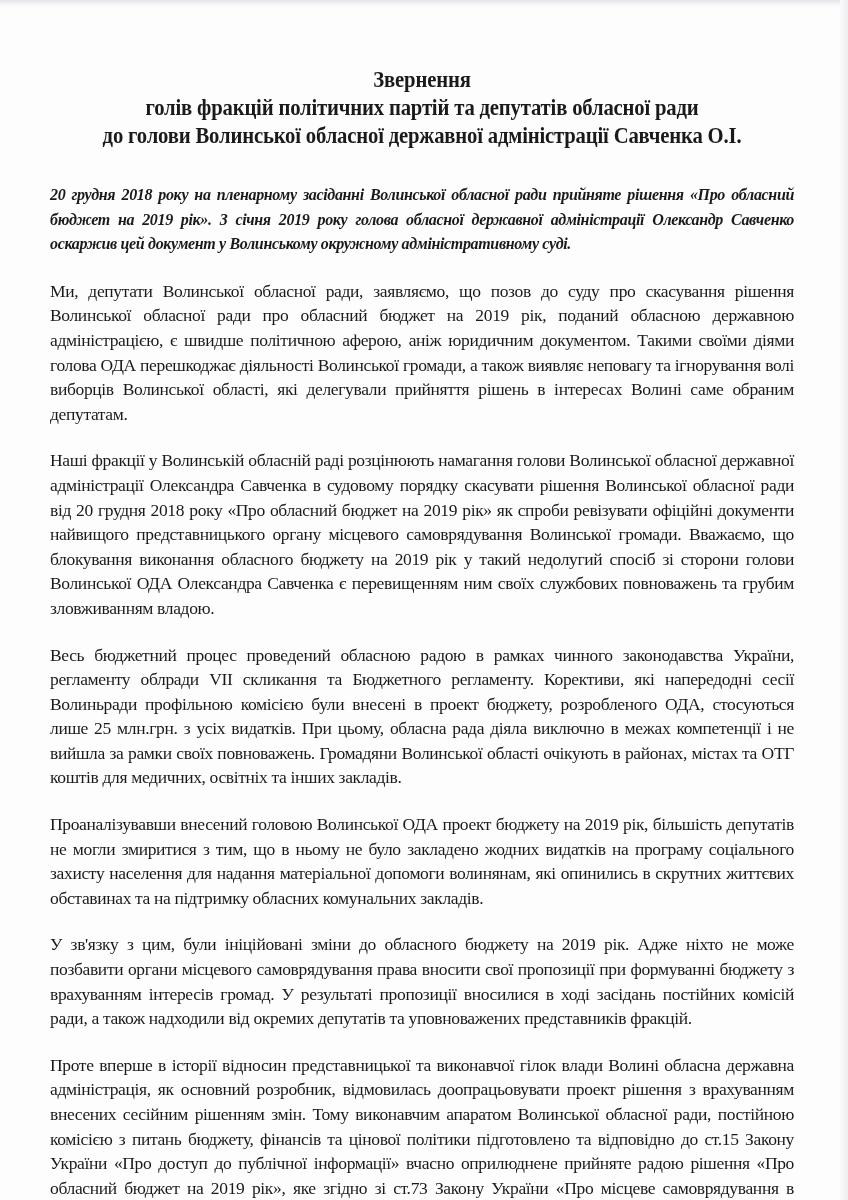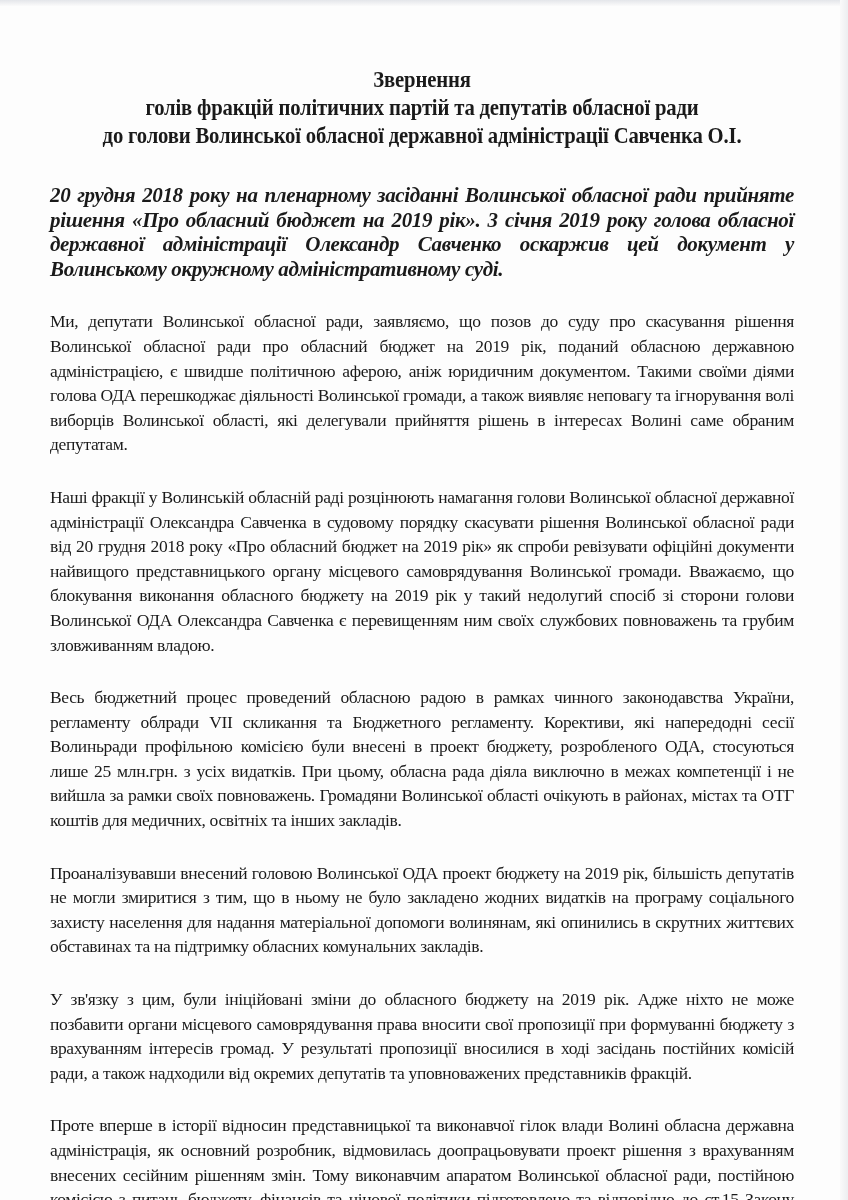--- a/index.html
+++ b/index.html
@@ -24,25 +24,25 @@
   .title {
     text-align: center; font-weight: bold;
     font-size: 22.5px; line-height: 28px;
     margin-top: 66px;
     transform: scaleX(0.92); transform-origin: center;
     letter-spacing: -0.2px;
   }
   .lead {
     margin-top: 33px;
     font-weight: bold; font-style: italic;
-    font-size: 21px; line-height: 24.6px;
+    font-size: 16px; line-height: 24.6px;
     text-align: justify; text-align-last: left;
   }
   .para {
-    margin-top: 28px;
+    margin-top: 22px;
     font-size: 17.5px; line-height: 24.6px;
     text-align: justify;
   }
   .lead, .para { letter-spacing: -0.35px; word-spacing: 0px; }
 </style>
 </head>
 <body>
 
 <div class="scan-top"></div>
 <div class="scan-right"></div>

